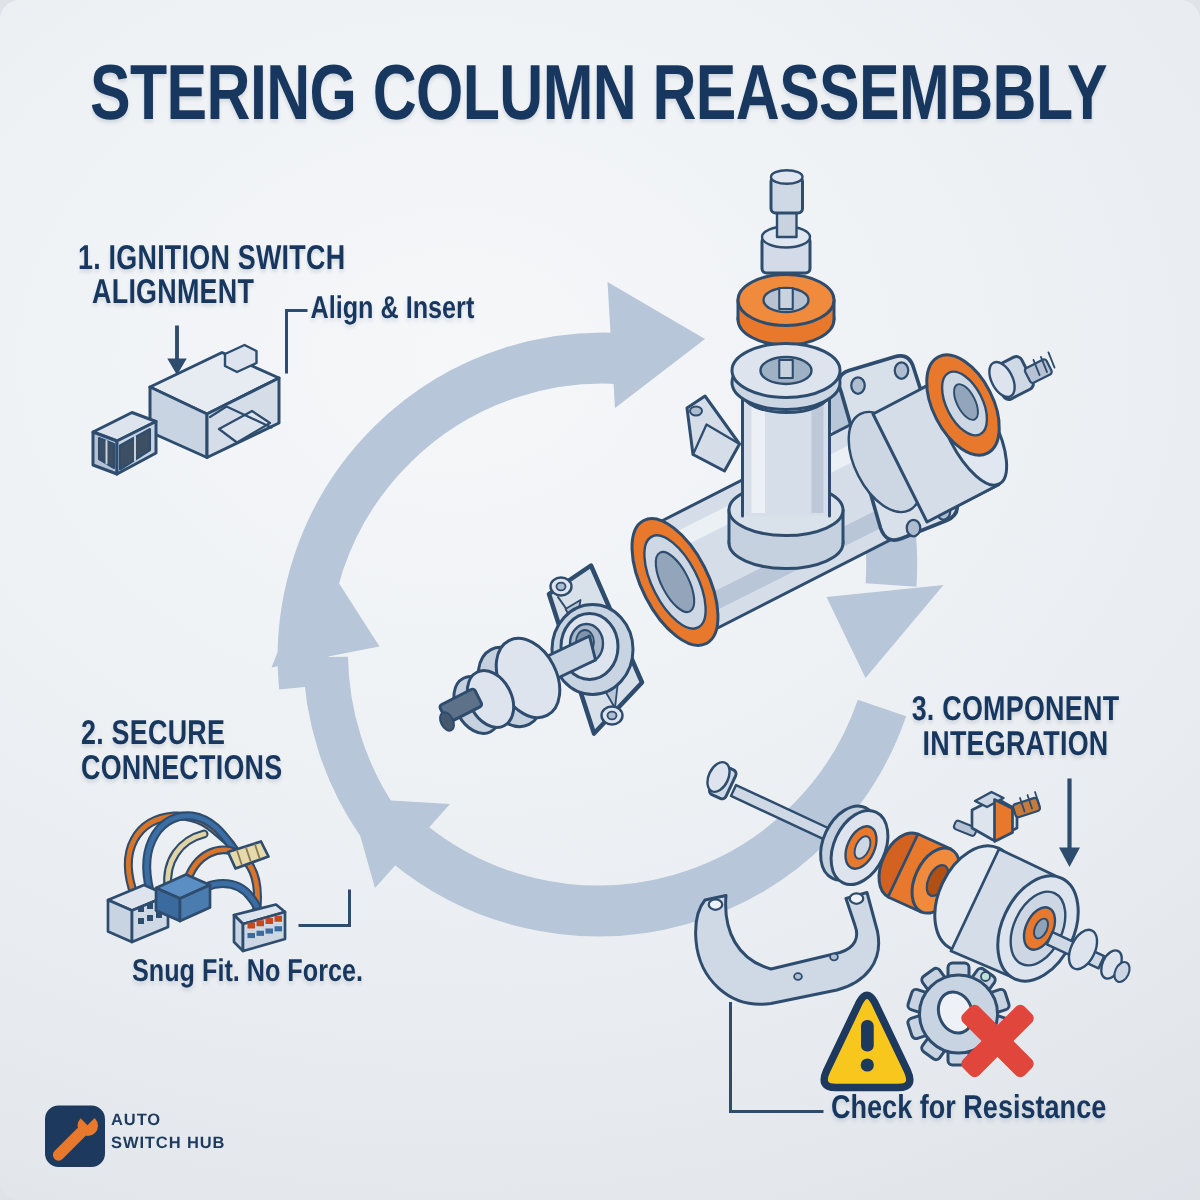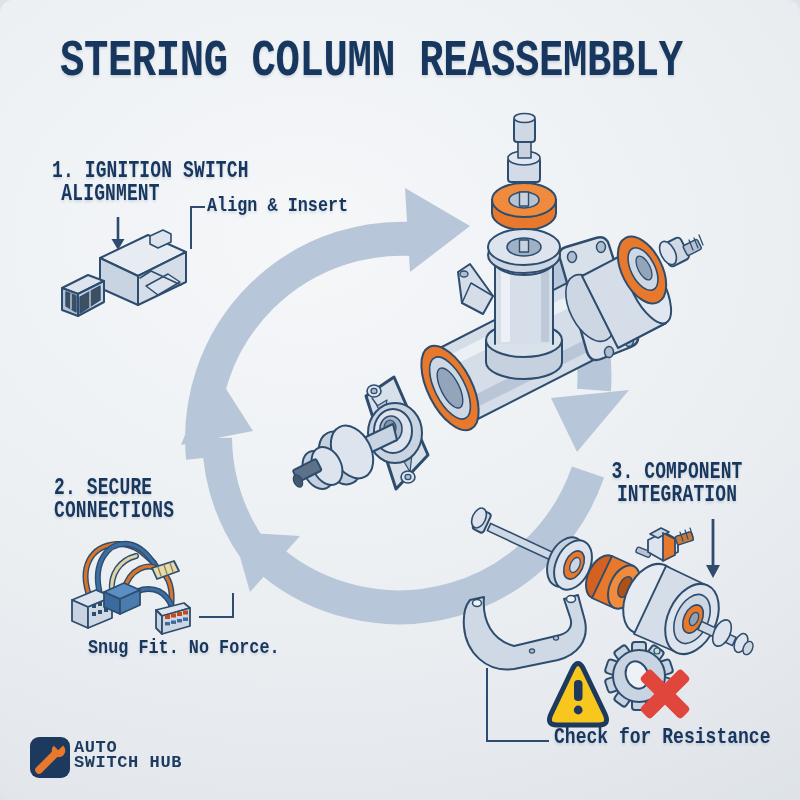--- a/index.html
+++ b/index.html
@@ -1,33 +1,33 @@
 <!DOCTYPE html>
 <html><head>
 <meta charset="utf-8">
 <style>
   html,body{margin:0;padding:0;background:#dfe3e8;}
   #poster{position:relative;width:800px;height:800px;overflow:hidden;
     background:radial-gradient(115% 90% at 38% 30%, #f5f7f9 0%, #eef1f4 40%, #e6eaee 72%, #dcE1e7 100%);
-    font-family:Liberation Mono, monospace;color:#1a3a60;border-radius:13px;}
+    font-family:Liberation Sans, sans-serif;color:#1a3a60;border-radius:13px;}
   #art{position:absolute;left:0;top:0;}
   .t{position:absolute;white-space:nowrap;font-weight:bold;color:#17375f;
      text-shadow:0 2px 3px rgba(27,58,94,0.14);}
   .cond{transform:scaleX(0.78);transform-origin:0 0;}
   .title{left:60px;top:32px;font-size:52px;letter-spacing:-0.5px;}
   .step-h{font-size:23px;line-height:23px;letter-spacing:0.2px;}
   .h1{left:52px;top:160px;}
   .h1 .l2{display:block;padding-left:12px;}
   .h2{left:54px;top:477px;}
   .h3{left:577px;top:461px;width:200px;text-align:center;transform-origin:50% 0;}
   .cap{font-weight:bold;color:#17375f;}
   .cap1{left:207px;top:194px;font-size:21px;transform:scaleX(0.8);transform-origin:0 0;}
   .cap2{left:88px;top:636px;font-size:21px;transform:scaleX(0.8);transform-origin:0 0;}
   .cap3{left:554px;top:725px;font-size:22px;transform:scaleX(0.82);transform-origin:0 0;}
-  .logo-text{left:74px;top:740px;font-size:17px;line-height:15px;letter-spacing:0.6px;
+  .logo-text{left:74px;top:740px;font-size:11px;line-height:15px;letter-spacing:0.6px;
      color:#1c3b5f;text-shadow:none;font-weight:bold;}
   .logo-text span{display:block;}
 </style>
 </head>
 <body>
 
 <div id="poster">
 
 <svg id="art" width="800" height="800" viewBox="0 0 800 800">
   <defs>

